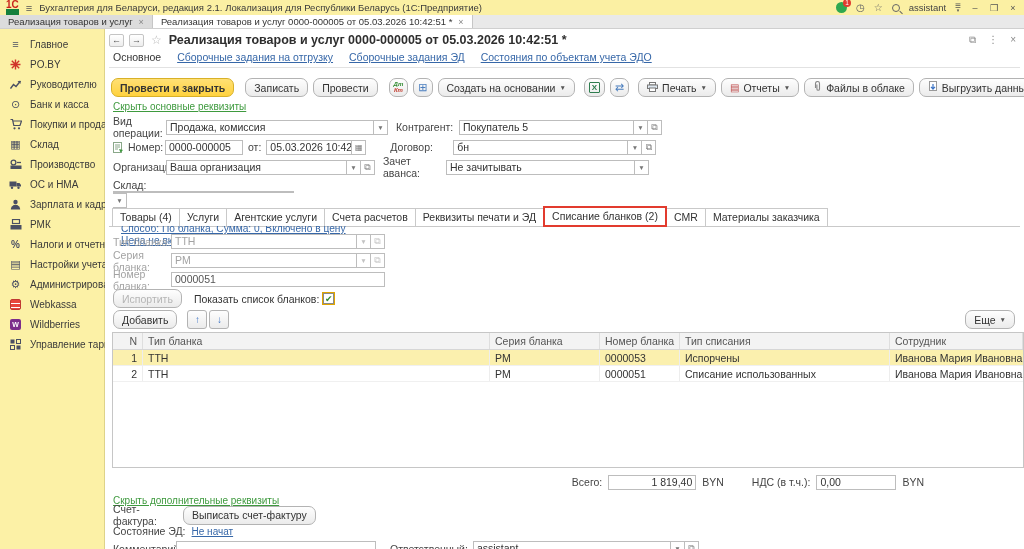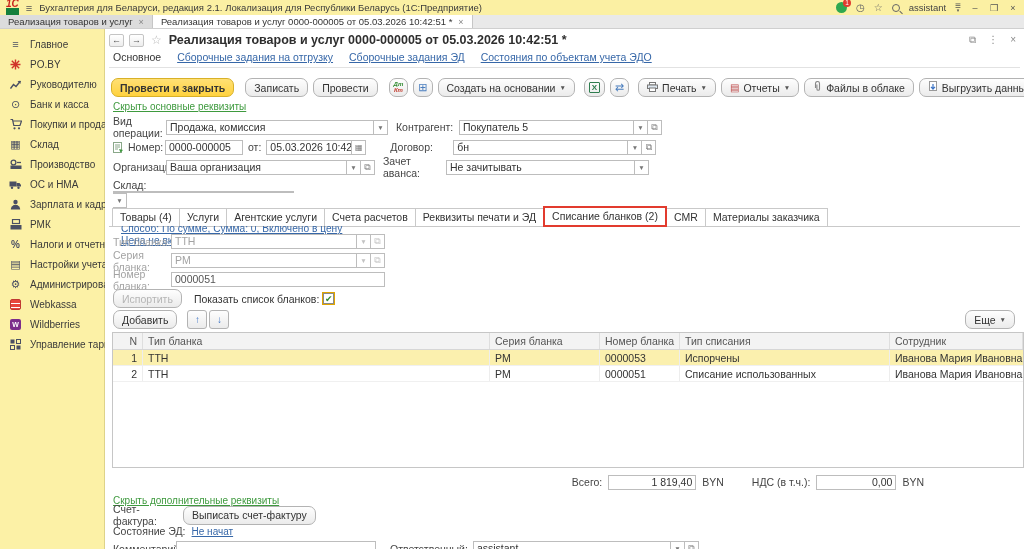--- a/index.html
+++ b/index.html
@@ -1,21 +1,21 @@
 <!DOCTYPE html>
 <html><head>
 <meta charset="utf-8">
 <style>
   * { margin:0; padding:0; box-sizing:border-box; }
   html,body { width:1024px; height:549px; overflow:hidden; }
   body { font-family:"Liberation Sans","DejaVu Sans",sans-serif; font-size:10.5px; color:#333; background:#fff; }
 
   
   .titlebar { height:15px; background:#fbf0a3; display:flex; align-items:center; padding:0 6px; gap:7px; font-size:9.5px; color:#3a3a3a; }
-  .logo-1c { color:#c9241c; font-weight:bold; font-style:italic; font-size:10px; border-bottom:8px solid #15803d; line-height:9px; }
+  .logo-1c { color:#c9241c; font-weight:bold; font-size:10px; border-bottom:6px solid #15803d; line-height:9px; }
   .tb-menu { color:#555; font-size:11px; }
   .tb-title { white-space:nowrap; overflow:hidden; }
   .tb-right { margin-left:auto; display:flex; align-items:center; gap:9px; }
   .notif { position:relative; width:11px; height:11px; background:#2fa84f; border-radius:50%; }
   .notif .badge { position:absolute; top:-3px; right:-4px; background:#e03b2e; color:#fff; font-size:6.5px; line-height:8px; min-width:8px; text-align:center; border-radius:4px; padding:0 1px; }
   .tb-ic { color:#666; font-size:10px; line-height:10px; }
   .search-ic { position:relative; width:8px; height:8px; border:1.3px solid #666; border-radius:50%; }
   .search-ic::after { content:""; position:absolute; width:4px; height:1.3px; background:#666; transform:rotate(45deg); left:6px; top:7px; }
   .user-name { color:#444; }
   .svc-menu { display:flex; flex-direction:column; align-items:center; line-height:5px; color:#555; }
@@ -98,21 +98,21 @@
   .thead { background:#f3f3f3; border-bottom:1px solid #d6d6d6; height:17px; color:#555; }
   .tdata { height:16px; border-bottom:1px solid #f0f0f0; }
   .tdata.sel { background:#fbf0ae; }
   .cell { padding:0 5px; line-height:16px; white-space:nowrap; overflow:hidden; border-right:1px solid #ededed; }
   .thead .cell { line-height:17px; border-right:1px solid #dedede; }
   .c0 { width:30px; text-align:right; } .c1 { width:347px; } .c2 { width:110px; } .c3 { width:80px; } .c4 { width:210px; } .c5 { flex:1; border-right:none; }
 
   
   .totals { display:flex; align-items:center; justify-content:flex-end; gap:6px; margin-top:6px; padding-right:96px; height:16px; }
   .tot-inp { width:88px; text-align:right; }
-  .vat-inp { width:80px; text-align:right; }
+  .vat-inp { width:80px; }
   .footrow { display:flex; align-items:center; padding-left:4px; }
   .f-label { color:#444; }
 </style>
 </head>
 <body>
 
 <div class="titlebar">
   <span class="logo-1c">1С</span>
   <span class="tb-menu">≡</span>
   <span class="tb-title">Бухгалтерия для Беларуси, редакция 2.1. Локализация для Республики Беларусь   (1С:Предприятие)</span>
@@ -374,21 +374,21 @@
         <span class="rlabel">Зачет аванса:</span>
         <div class="inp" style="width:189px;">Не зачитывать</div>
         <span class="cbtn">▼</span>
       </div>
       <div class="frow" style="height:24px;align-items:flex-start;padding-top:2px;flex-direction:column;">
         <span class="flabel">Склад:</span>
         <div class="inp" style="width:181px;">Склад Товаров</div>
         <span class="cbtn">▼</span>
         <span class="obtn">⧉</span>
         <span class="two-links">
-          <a class="blue">Способ: По сумме, Сумма: 0, Включено в цену</a>
+          <a class="blue">Способ: По бланка, Сумма: 0, Включено в цену</a>
           <a class="blue">Цена не включает НДС</a>
         </span>
       </div>
     </div>
 
     <div class="ftabs">
       <span class="ftab">Товары (4)</span>
       <span class="ftab">Услуги</span>
       <span class="ftab">Агентские услуги</span>
       <span class="ftab">Счета расчетов</span>

